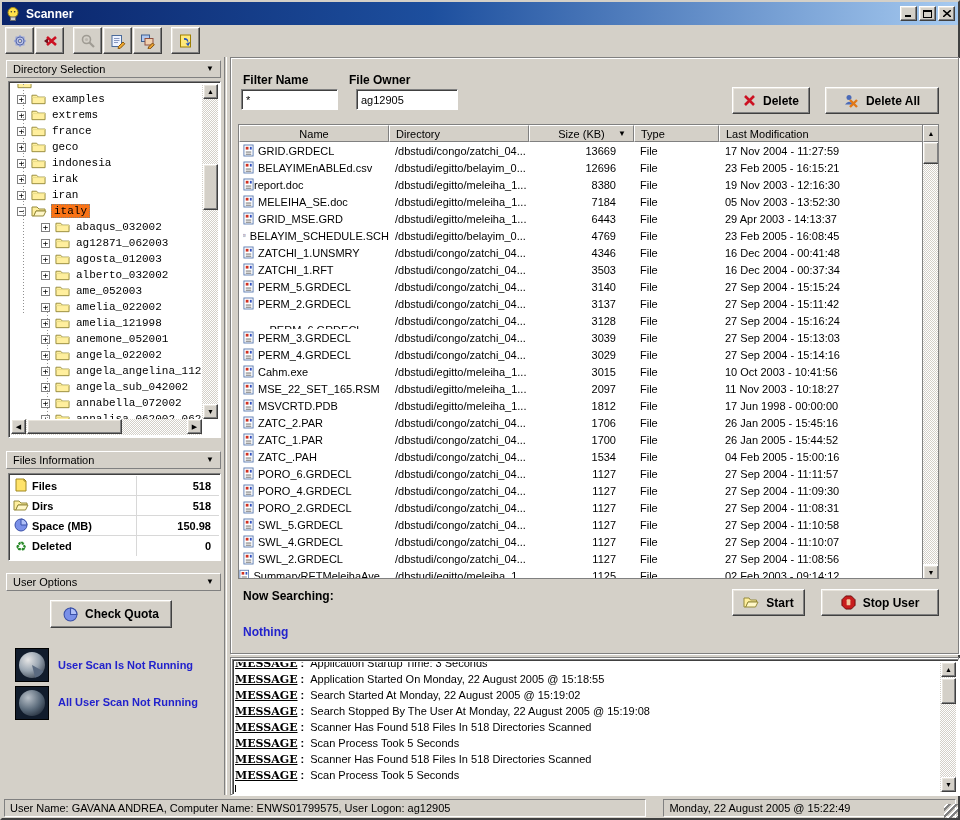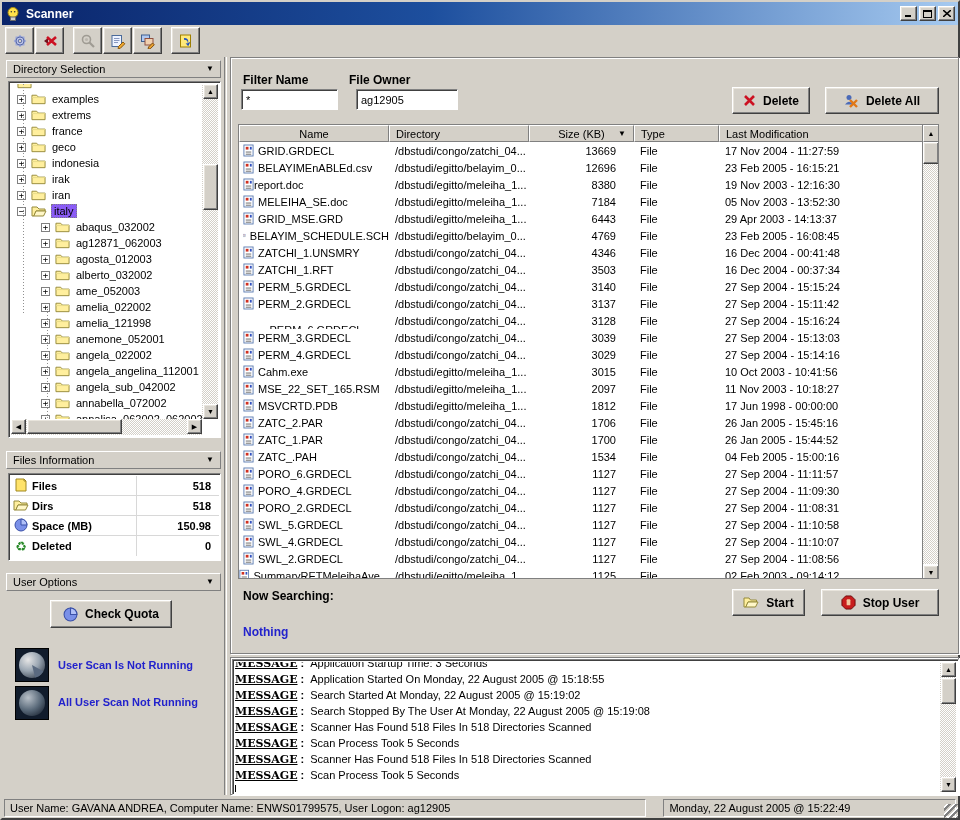--- a/index.html
+++ b/index.html
@@ -34,22 +34,22 @@
   .panel-header { position:absolute; left:4px; width:215px; height:18px; background:#d4d0c8;
     border:1px solid; border-color:#fff #808080 #808080 #fff; display:flex; align-items:center; padding:0 6px; }
   .panel-header .ph-arrow { margin-left:auto; font-size:8px; line-height:8px; }
 
   .treebox { position:absolute; left:6px; top:79px; width:213px; height:357px; }
   .tree-content { position:absolute; left:2px; top:2px; right:18px; bottom:18px; overflow:hidden; background:#fff; }
   .tree-inner { margin-top:-9px; }
   .tree-row { height:16px; display:flex; align-items:center; white-space:nowrap; }
   .plusbox { width:9px; height:9px; background:#fff; border:1px solid #808080; font-size:9px; line-height:7px;
              text-align:center; flex:0 0 9px; margin-right:5px; font-family:"DejaVu Sans Mono",monospace; }
-  .tree-label { padding:0 2px; margin-left:4px; }
-  .tree-label.selected { background:#8b5cf6; border:1px dotted #808080; }
+  .tree-label { padding:0 2px; margin-left:4px;font-family:Liberation Mono, monospace; }
+  .tree-label.selected { background:#f97316; border:1px dotted #808080; }
   .tree-guide { position:absolute; width:1px; background-image:repeating-linear-gradient(180deg,#909090 0 1px,transparent 1px 3px); }
 
   
   .sb-track { background-color:#fff;
     background-image:linear-gradient(45deg,#d4d0c8 25%,transparent 25%,transparent 75%,#d4d0c8 75%),
                      linear-gradient(45deg,#d4d0c8 25%,transparent 25%,transparent 75%,#d4d0c8 75%);
     background-size:2px 2px; background-position:0 0,1px 1px; }
   .sb-btn { position:absolute; width:15px; height:15px; display:flex; align-items:center; justify-content:center;
             font-size:7px; line-height:7px; color:#000; }
   .sb-thumb { position:absolute; }

